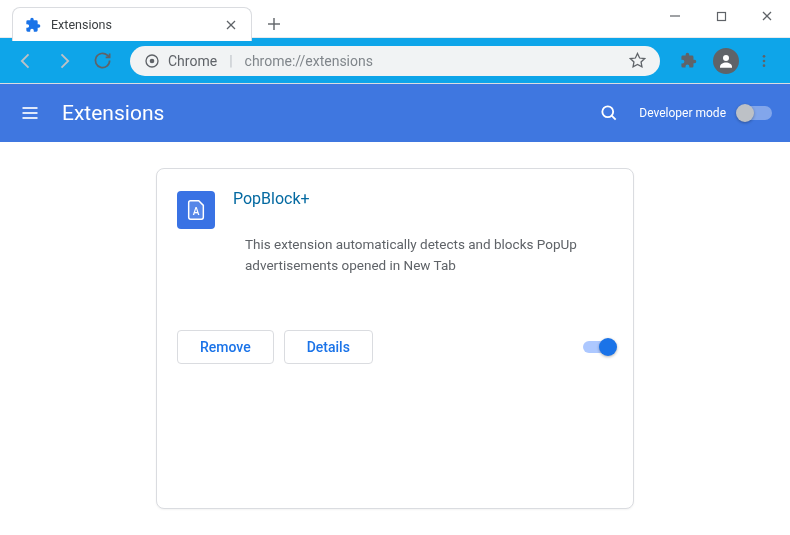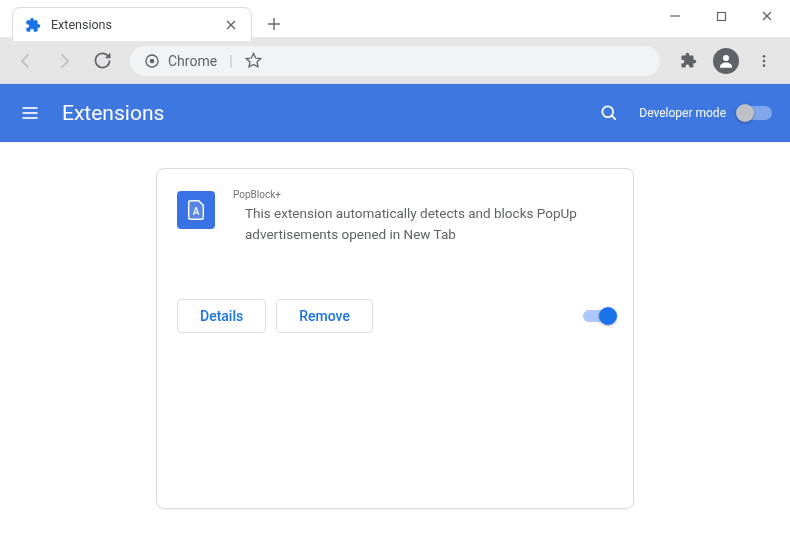--- a/index.html
+++ b/index.html
@@ -13,21 +13,21 @@
 
 
 .tabstrip { position: absolute; top: 7px; left: 12px; height: 34px; display: flex; align-items: center; }
 .tab { display: flex; align-items: center; background: #fff; border-radius: 8px 8px 0 0; padding: 0 12px; height: 34px; min-width: 240px; position: relative; border: 1px solid #dadce0; border-bottom: none; }
 .tab-favicon { width: 16px; height: 16px; display: flex; align-items: center; justify-content: center; margin-right: 10px; }
 .tab-title { font-size: 12.5px; color: #3c4043; flex: 1; }
 .tab-close { width: 16px; height: 16px; display: flex; align-items: center; justify-content: center; color: #5f6368; }
 .newtab { width: 28px; height: 28px; display: flex; align-items: center; justify-content: center; margin-left: 8px; color: #5f6368; }
 
 
-.toolbar { height: 46px; background: #e5e5e5; display: flex; align-items: center; padding: 0 10px; gap: 6px; border-bottom: 1px solid #dadce0; }
+.toolbar { height: 46px; background: #0ea5e9; display: flex; align-items: center; padding: 0 10px; gap: 6px; border-bottom: 1px solid #dadce0; }
 .nav-btn { width: 32px; height: 32px; display: flex; align-items: center; justify-content: center; color: #bdc1c6; border-radius: 50%; }
 .nav-btn.enabled { color: #5f6368; }
 .omnibox { flex: 1; height: 30px; background: #f1f3f4; border-radius: 15px; display: flex; align-items: center; padding: 0 14px; margin: 0 6px; gap: 8px; }
 .omnibox-icon { color: #5f6368; display: flex; align-items: center; }
 .omnibox-scheme { color: #5f6368; font-size: 14px; }
 .omnibox-sep { color: #bdc1c6; font-size: 14px; margin: 0 4px; }
 .omnibox-path { color: #80868b; font-size: 14px; flex: 1; }
 .omnibox-star { color: #5f6368; display: flex; align-items: center; }
 .toolbar-icon { width: 32px; height: 32px; display: flex; align-items: center; justify-content: center; color: #5f6368; border-radius: 50%; }
 .profile { width: 26px; height: 26px; border-radius: 50%; background: #5f6368; display: flex; align-items: center; justify-content: center; }
@@ -42,21 +42,21 @@
 .toggle { width: 34px; height: 14px; background: rgba(255,255,255,0.35); border-radius: 7px; position: relative; }
 .toggle-knob { width: 18px; height: 18px; background: #fafafa; border-radius: 50%; position: absolute; top: -2px; right: -2px; box-shadow: 0 1px 3px rgba(0,0,0,0.3); }
 .toggle.off .toggle-knob { left: -2px; right: auto; background: #bdc1c6; }
 
 
 .content { padding: 26px 0; display: flex; justify-content: center; background: #fff; height: calc(100% - 38px - 46px - 58px); }
 .card { width: 478px; background: #fff; border: 1px solid #dadce0; border-radius: 8px; padding: 20px 20px 18px 20px; box-shadow: 0 1px 2px rgba(0,0,0,0.05); }
 .card-top { display: flex; gap: 18px; margin-bottom: 54px; }
 .ext-icon { width: 38px; height: 38px; background: #3972e4; border-radius: 4px; display: flex; align-items: center; justify-content: center; flex-shrink: 0; color: #fff; margin-top: 2px; }
 .ext-body { flex: 1; }
-.ext-name { font-size: 10px; color: #737373; margin-bottom: 3px; }
+.ext-name { font-size: 16px; color: #0369a1; margin-bottom: 26px; }
 .ext-desc { font-size: 13.5px; color: #5f6368; line-height: 1.55; margin-left: 12px; }
 .card-bottom { display: flex; align-items: center; gap: 10px; }
 .card-btn { height: 34px; padding: 0 22px; border: 1px solid #dadce0; background: #fff; color: #1a73e8; font-size: 14px; border-radius: 4px; font-weight: 500; display: flex; align-items: center; }
 .spacer { flex: 1; }
 .ext-toggle { width: 30px; height: 12px; background: #adc8ff; border-radius: 6px; position: relative; }
 .ext-toggle-knob { width: 18px; height: 18px; background: #1a73e8; border-radius: 50%; position: absolute; top: -3px; right: -4px; box-shadow: 0 1px 3px rgba(0,0,0,0.3); }
 
 
 .watermark { position: absolute; top: 150px; left: 50px; width: 690px; height: 350px; opacity: 0.06; pointer-events: none; display: flex; flex-direction: column; align-items: center; justify-content: center; z-index: 0; }
 .watermark svg { width: 240px; height: 240px; }
@@ -130,20 +130,21 @@
   </div>
   <div class="omnibox">
     <span class="omnibox-icon">
       <svg width="16" height="16" viewBox="0 0 24 24" fill="#5f6368">
           <circle cx="12" cy="12" r="9" fill="none" stroke="#5f6368" stroke-width="2"></circle>
           <circle cx="12" cy="12" r="3.5"></circle>
         </svg>
     </span>
     <span class="omnibox-scheme">Chrome</span>
     <span class="omnibox-sep">|</span>
+    <span class="omnibox-path">chrome://extensions</span>
     <span class="omnibox-star">
       <svg width="17" height="17" viewBox="0 0 24 24" fill="none" stroke="currentColor" stroke-width="1.8">
           <polygon points="12 2 15 8.5 22 9.3 17 14 18.3 21 12 17.5 5.7 21 7 14 2 9.3 9 8.5 12 2"></polygon>
         </svg>
     </span>
   </div>
   <div class="toolbar-icon">
     <svg width="17" height="17" viewBox="0 0 24 24" fill="#5f6368">
         <path d="M20.5 11H19V7a2 2 0 0 0-2-2h-4V3.5a2.5 2.5 0 0 0-5 0V5H4a2 2 0 0 0-2 2v3.8h1.5a2.7 2.7 0 0 1 0 5.4H2V20a2 2 0 0 0 2 2h3.8v-1.5a2.7 2.7 0 0 1 5.4 0V22H17a2 2 0 0 0 2-2v-4h1.5a2.5 2.5 0 0 0 0-5z"></path>
       </svg>
@@ -202,21 +203,21 @@
             <path d="M6 2h9l5 5v13a2 2 0 0 1-2 2H6a2 2 0 0 1-2-2V4a2 2 0 0 1 2-2z" fill="rgba(255,255,255,0.15)"></path>
             <text x="12" y="17" text-anchor="middle" font-size="11" fill="#fff" stroke="none" font-weight="500">A</text>
           </svg>
       </div>
       <div class="ext-body">
         <div class="ext-name">PopBlock+</div>
         <div class="ext-desc">This extension automatically detects and blocks PopUp advertisements opened in New Tab</div>
       </div>
     </div>
     <div class="card-bottom">
+      <button class="card-btn">Remove</button>
       <button class="card-btn">Details</button>
-      <button class="card-btn">Remove</button>
       <div class="spacer"></div>
       <div class="ext-toggle">
         <div class="ext-toggle-knob"></div>
       </div>
     </div>
   </div>
 </div>
 
 </body></html>

